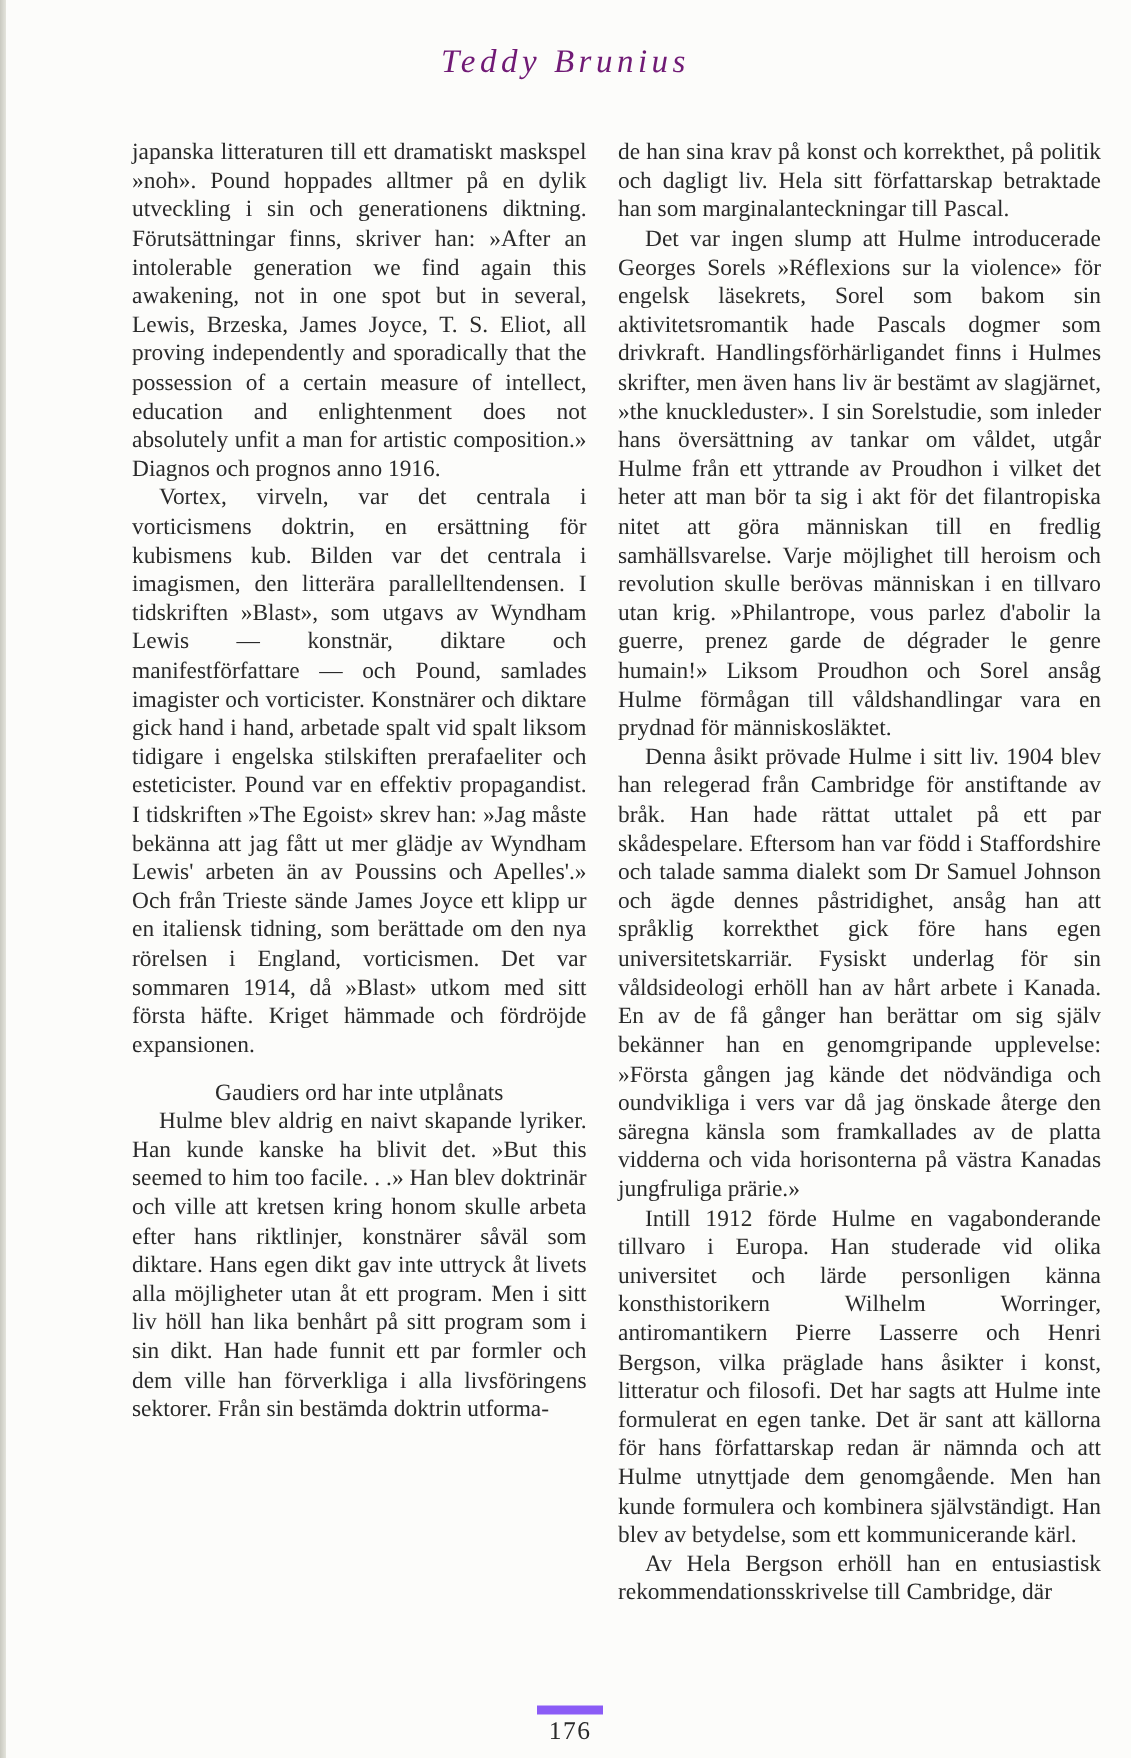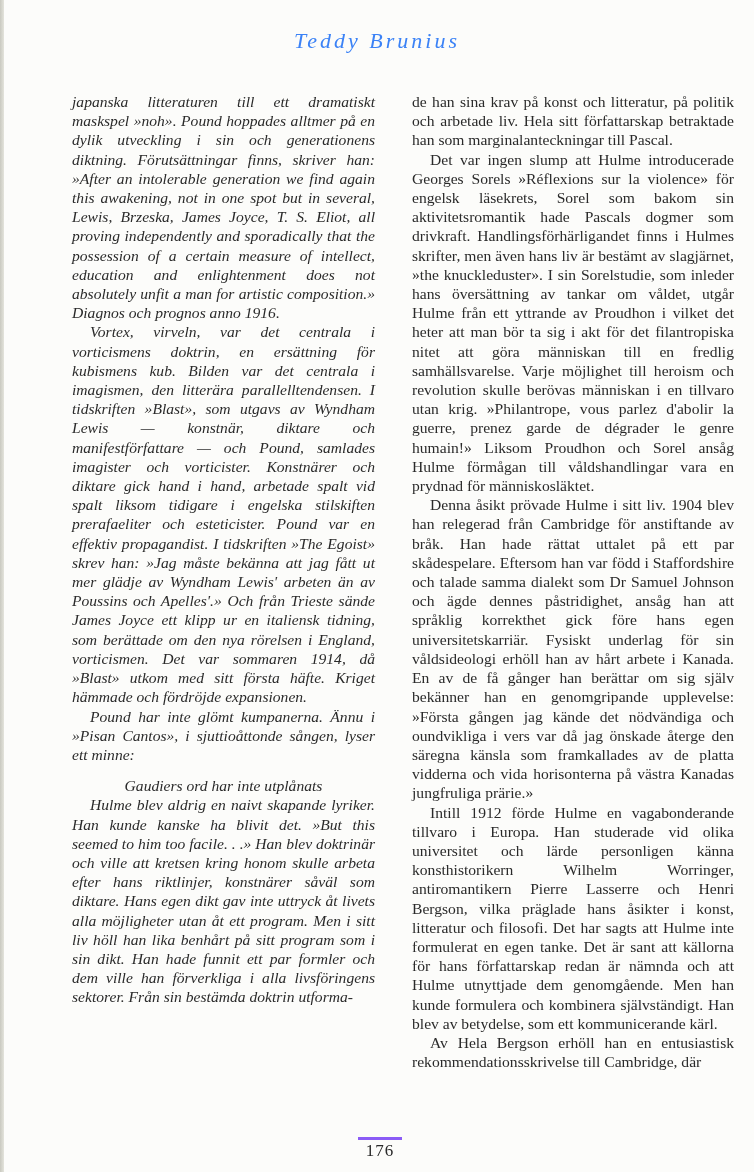--- a/index.html
+++ b/index.html
@@ -15,66 +15,65 @@
       position: absolute; left: 0; top: 0; bottom: 0; width: 4px;
       background: linear-gradient(to right, #c9c9c0, #e4e4dc);
     }
     .running-head {
       position: absolute; top: 28px; left: 0; width: 754px;
       text-align: center;
       font-family: "Liberation Serif", serif;
       font-style: italic;
       font-size: 22px;
       letter-spacing: 3px;
-      color: #3b82f6;
+      color: #701a75;
     }
     .col {
       position: absolute; top: 92px;
       font-family: "Liberation Serif", serif;
       font-size: 15.6px;
       line-height: 19.2px;
       text-align: justify;
       hyphens: none;
     }
-    .col-left { left: 72px; width: 303px; font-style: italic; }
+    .col-left { left: 88px; width: 303px; }
     .col-right { left: 412px; width: 322px; }
     .col p { margin: 0; }
     .col p.indent { text-indent: 18px; }
     .col p.gap-top { margin-top: 12px; }
     .poem { margin: 12px 0 0 0; }
     .poem .line { display: block; text-align: center; }
     .poem .line.ind { padding-left: 18px; }
     .folio {
       position: absolute; top: 1137px; left: 358px; width: 44px;
       text-align: center;
       font-family: "Liberation Serif", serif;
       font-size: 17px;
-      border-top: 3px solid #8b5cf6;
+      border-top: 6px solid #8b5cf6;
       padding-top: 1px;
       letter-spacing: 1px;
     }
   </style>
 </head>
 <body>
 
 <div class="page-edge"></div>
 
 <div class="running-head">Teddy Brunius</div>
 
 <div class="col col-left">
   <p>japanska litteraturen till ett dramatiskt maskspel »noh». Pound hoppades alltmer på en dylik utveckling i sin och generationens diktning. Förutsättningar finns, skriver han: »After an intolerable generation we find again this awakening, not in one spot but in several, Lewis, Brzeska, James Joyce, T. S. Eliot, all proving independently and sporadically that the possession of a certain measure of intellect, education and enlightenment does not absolutely unfit a man for artistic composition.» Diagnos och prognos anno 1916.</p>
   <p class="indent">Vortex, virveln, var det centrala i vorticismens doktrin, en ersättning för kubismens kub. Bilden var det centrala i imagismen, den litterära parallelltendensen. I tidskriften »Blast», som utgavs av Wyndham Lewis — konstnär, diktare och manifestförfattare — och Pound, samlades imagister och vorticister. Konstnärer och diktare gick hand i hand, arbetade spalt vid spalt liksom tidigare i engelska stilskiften prerafaeliter och esteticister. Pound var en effektiv propagandist. I tidskriften »The Egoist» skrev han: »Jag måste bekänna att jag fått ut mer glädje av Wyndham Lewis' arbeten än av Poussins och Apelles'.» Och från Trieste sände James Joyce ett klipp ur en italiensk tidning, som berättade om den nya rörelsen i England, vorticismen. Det var sommaren 1914, då »Blast» utkom med sitt första häfte. Kriget hämmade och fördröjde expansionen.</p>
-  <p class="indent">Pound har inte glömt kumpanerna. Ännu i »Pisan Cantos», i sjuttioåttonde sången, lyser ett minne:</p>
   <div class="poem">
     <span class="line">Gaudiers ord har inte utplånats</span>
   </div>
   <p class="indent">Hulme blev aldrig en naivt skapande lyriker. Han kunde kanske ha blivit det. »But this seemed to him too facile. . .» Han blev doktrinär och ville att kretsen kring honom skulle arbeta efter hans riktlinjer, konstnärer såväl som diktare. Hans egen dikt gav inte uttryck åt livets alla möjligheter utan åt ett program. Men i sitt liv höll han lika benhårt på sitt program som i sin dikt. Han hade funnit ett par formler och dem ville han förverkliga i alla livsföringens sektorer. Från sin bestämda doktrin utforma-</p>
 </div>
 
 <div class="col col-right">
-  <p>de han sina krav på konst och litteratur, på politik och arbetade liv. Hela sitt författarskap betraktade han som marginalanteckningar till Pascal.</p>
+  <p>de han sina krav på konst och korrekthet, på politik och dagligt liv. Hela sitt författarskap betraktade han som marginalanteckningar till Pascal.</p>
   <p class="indent">Det var ingen slump att Hulme introducerade Georges Sorels »Réflexions sur la violence» för engelsk läsekrets, Sorel som bakom sin aktivitetsromantik hade Pascals dogmer som drivkraft. Handlingsförhärligandet finns i Hulmes skrifter, men även hans liv är bestämt av slagjärnet, »the knuckleduster». I sin Sorelstudie, som inleder hans översättning av tankar om våldet, utgår Hulme från ett yttrande av Proudhon i vilket det heter att man bör ta sig i akt för det filantropiska nitet att göra människan till en fredlig samhällsvarelse. Varje möjlighet till heroism och revolution skulle berövas människan i en tillvaro utan krig. »Philantrope, vous parlez d'abolir la guerre, prenez garde de dégrader le genre humain!» Liksom Proudhon och Sorel ansåg Hulme förmågan till våldshandlingar vara en prydnad för människosläktet.</p>
   <p class="indent">Denna åsikt prövade Hulme i sitt liv. 1904 blev han relegerad från Cambridge för anstiftande av bråk. Han hade rättat uttalet på ett par skådespelare. Eftersom han var född i Staffordshire och talade samma dialekt som Dr Samuel Johnson och ägde dennes påstridighet, ansåg han att språklig korrekthet gick före hans egen universitetskarriär. Fysiskt underlag för sin våldsideologi erhöll han av hårt arbete i Kanada. En av de få gånger han berättar om sig själv bekänner han en genomgripande upplevelse: »Första gången jag kände det nödvändiga och oundvikliga i vers var då jag önskade återge den säregna känsla som framkallades av de platta vidderna och vida horisonterna på västra Kanadas jungfruliga prärie.»</p>
   <p class="indent">Intill 1912 förde Hulme en vagabonderande tillvaro i Europa. Han studerade vid olika universitet och lärde personligen känna konsthistorikern Wilhelm Worringer, antiromantikern Pierre Lasserre och Henri Bergson, vilka präglade hans åsikter i konst, litteratur och filosofi. Det har sagts att Hulme inte formulerat en egen tanke. Det är sant att källorna för hans författarskap redan är nämnda och att Hulme utnyttjade dem genomgående. Men han kunde formulera och kombinera självständigt. Han blev av betydelse, som ett kommunicerande kärl.</p>
   <p class="indent">Av Hela Bergson erhöll han en entusiastisk rekommendationsskrivelse till Cambridge, där</p>
 </div>
 
 <div class="folio">176</div>
 
 </body></html>

